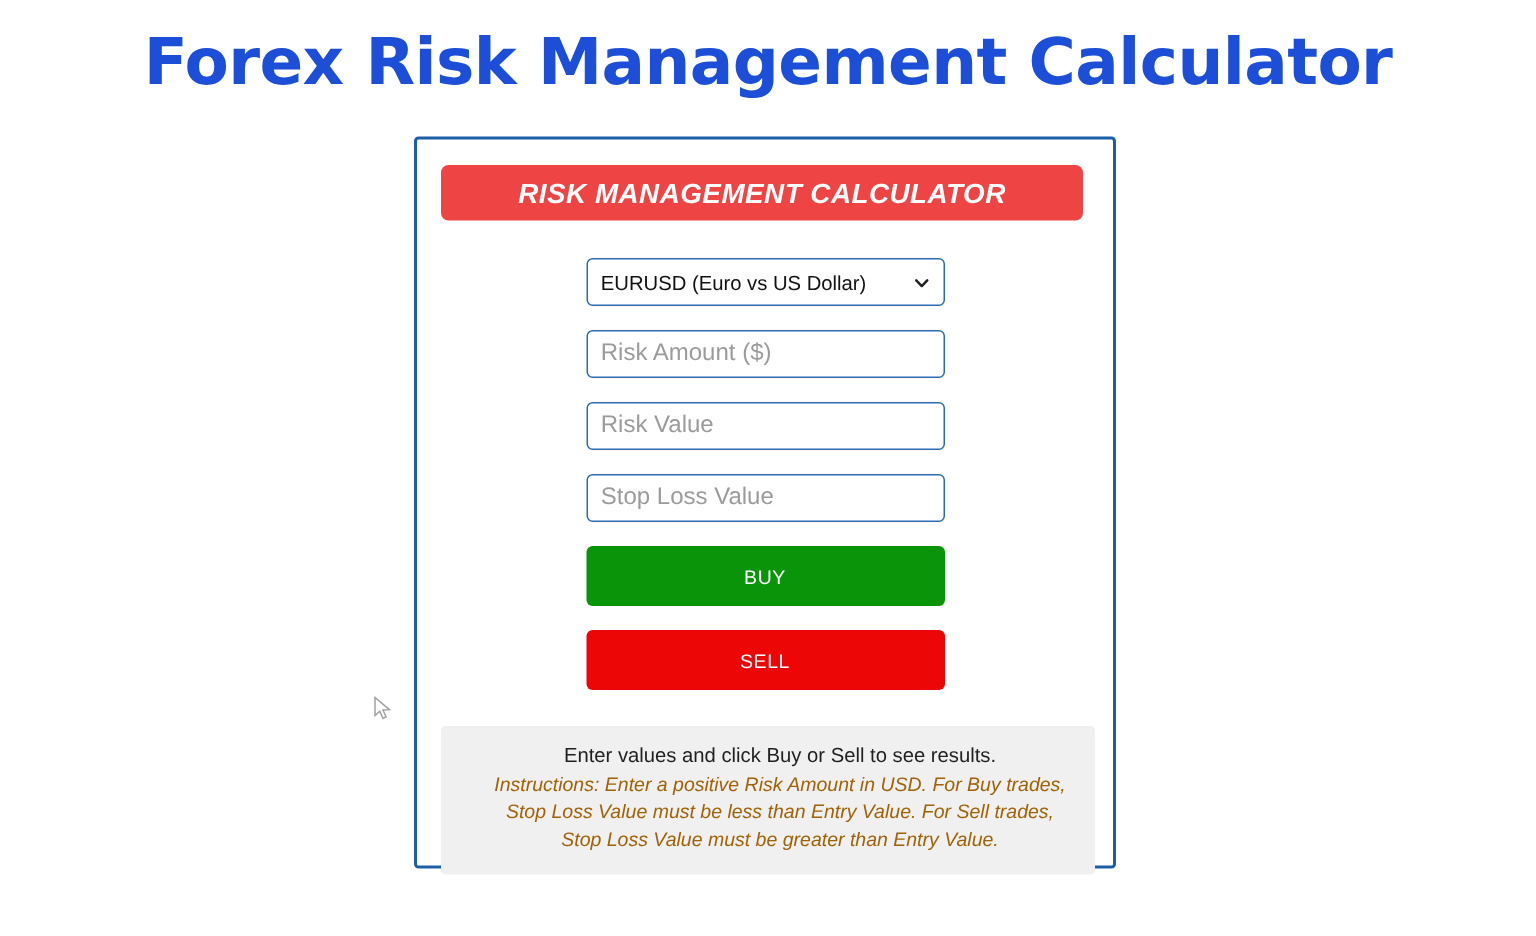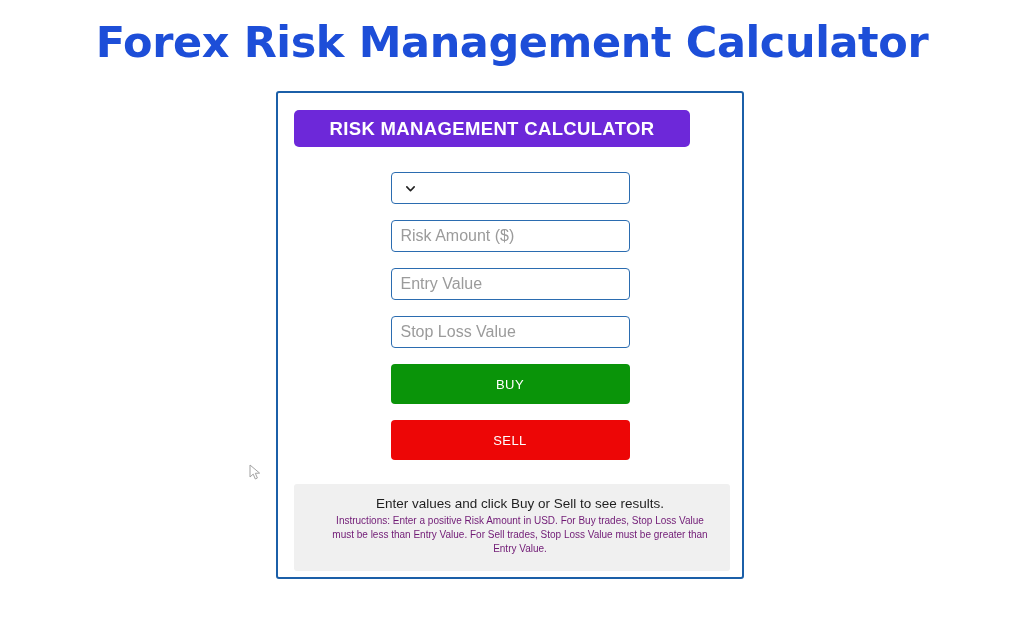--- a/index.html
+++ b/index.html
@@ -41,32 +41,33 @@
     box-sizing: border-box;
     background: #ffffff;
     border: 2px solid #1b5fa8;
     border-radius: 3px;
   }
 
   .card-header {
     position: absolute;
     left: 16px;
     top: 17px;
-    width: 396px;
+    width: 428px;
     height: 37px;
     box-sizing: border-box;
-    background: #6d28d9;
+    background: #ef4444;
     border-radius: 5px;
     color: #ffffff;
     font-size: 18.5px;
     font-weight: bold;
     letter-spacing: 0.35px;
     display: flex;
     align-items: center;
     justify-content: center;
+    font-style: italic;
   }
 
   
   .form-area {
     position: absolute;
     left: 0;
     top: 79px;
     width: 464px;
   }
 
@@ -141,23 +142,24 @@
     border-radius: 3px;
     padding: 12px 14px 14px 30px;
     text-align: center;
   }
   .instr-head {
     font-size: 13.5px;
     color: #1f1f1f;
     margin-bottom: 3px;
   }
   .instr-body {
-    font-size: 10px;
-    color: #701a75;
+    font-size: 13px;
+    color: #a16207;
     line-height: 1.42;
+    font-style: italic;
   }
 
   
   .cursor {
     position: absolute;
     left: 249px;
     top: 464px;
     width: 14px;
     height: 18px;
     opacity: 0.55;
@@ -169,37 +171,38 @@
 <div class="page-title">Forex Risk Management Calculator</div>
 
 <div class="card">
 
   <div class="card-header">RISK MANAGEMENT CALCULATOR</div>
 
   <div class="form-area">
 
     <div class="field-row">
       <div class="field select-field">
+        <span class="value">EURUSD (Euro vs US Dollar)</span>
         <span class="chev">
           <svg width="11" height="11" viewBox="0 0 12 12">
             <path d="M2 4.2 L6 8.4 L10 4.2" fill="none" stroke="#222222" stroke-width="1.8" stroke-linecap="round" stroke-linejoin="round"></path>
           </svg>
         </span>
       </div>
     </div>
 
     <div class="field-row">
       <div class="field">
         <span class="placeholder">Risk Amount ($)</span>
       </div>
     </div>
 
     <div class="field-row">
       <div class="field">
-        <span class="placeholder">Entry Value</span>
+        <span class="placeholder">Risk Value</span>
       </div>
     </div>
 
     <div class="field-row">
       <div class="field">
         <span class="placeholder">Stop Loss Value</span>
       </div>
     </div>
 
     <div class="field-row">

